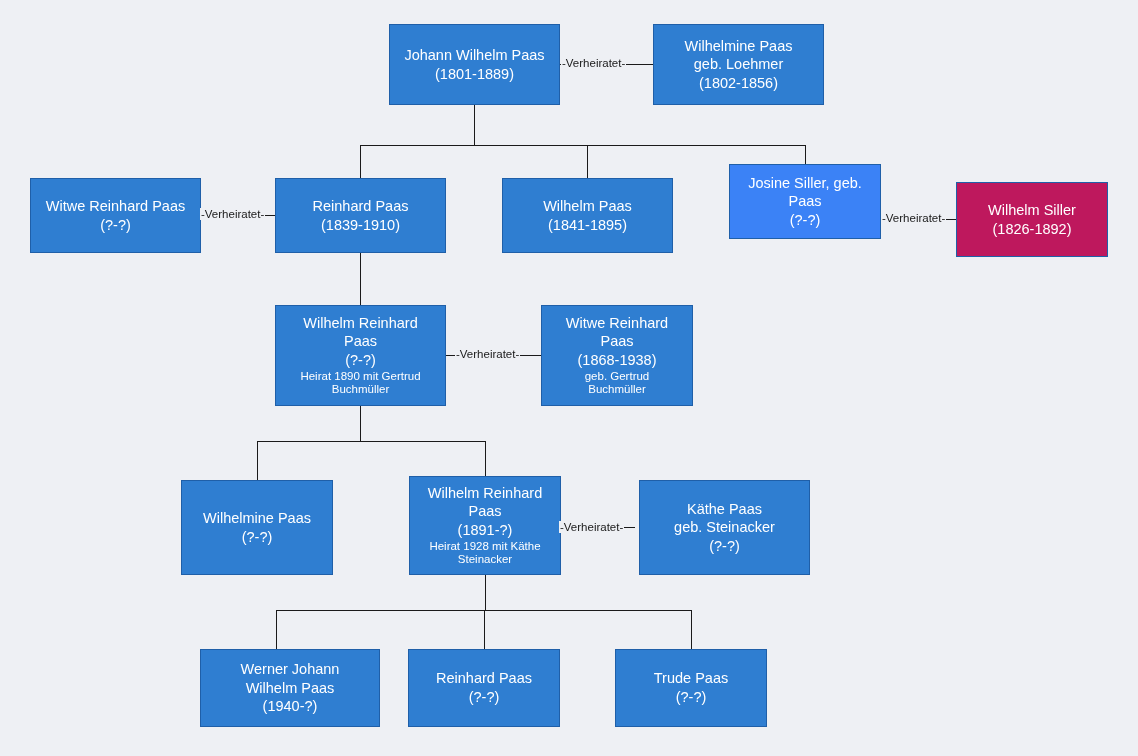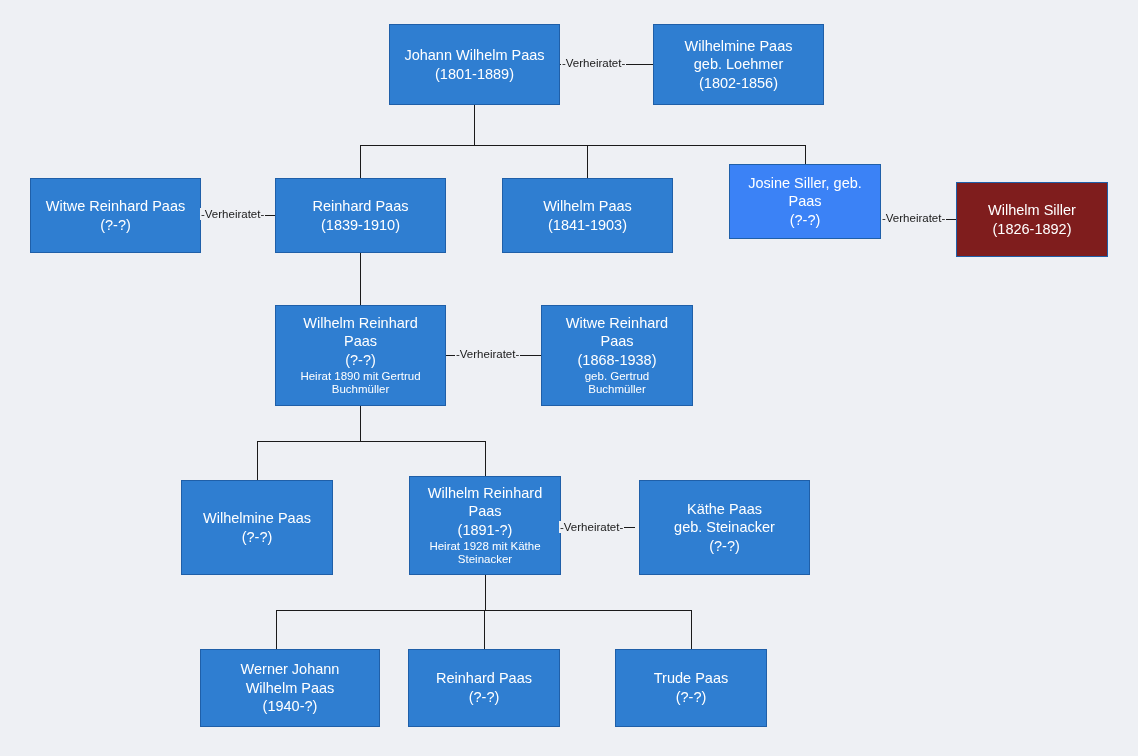--- a/index.html
+++ b/index.html
@@ -92,28 +92,28 @@
     <div class="node" style="left: 30px; top: 178px; width: 171px; height: 75px; background: rgb(47, 126, 209); color: rgb(255, 255, 255);">
       <div>Witwe Reinhard Paas</div>
       <div>(?-?)</div>
     </div>
     <div class="node" style="left: 275px; top: 178px; width: 171px; height: 75px; background: rgb(47, 126, 209); color: rgb(255, 255, 255);">
       <div>Reinhard Paas</div>
       <div>(1839-1910)</div>
     </div>
     <div class="node" style="left: 502px; top: 178px; width: 171px; height: 75px; background: rgb(47, 126, 209); color: rgb(255, 255, 255);">
       <div>Wilhelm Paas</div>
-      <div>(1841-1903)</div>
+      <div>(1841-1895)</div>
     </div>
     <div class="node" style="left: 729px; top: 164px; width: 152px; height: 75px; background: #3b82f6; color: rgb(255, 255, 255);">
       <div>Josine Siller, geb.</div>
       <div>Paas</div>
       <div>(?-?)</div>
     </div>
-    <div class="node" style="left: 956px; top: 182px; width: 152px; height: 75px; background: #7f1d1d; color: rgb(255, 255, 255); justify-content: center;">
+    <div class="node" style="left: 956px; top: 182px; width: 152px; height: 75px; background: #be185d; color: rgb(255, 255, 255); justify-content: center;">
       <div>Wilhelm Siller</div>
       <div>(1826-1892)</div>
     </div>
     <div class="node" style="left: 275px; top: 305px; width: 171px; height: 101px; background: rgb(47, 126, 209); color: rgb(255, 255, 255);">
       <div>Wilhelm Reinhard</div>
       <div>Paas</div>
       <div>(?-?)</div>
       <div class="line-sm">Heirat 1890 mit Gertrud</div>
       <div class="line-sm">Buchmüller</div>
     </div>

